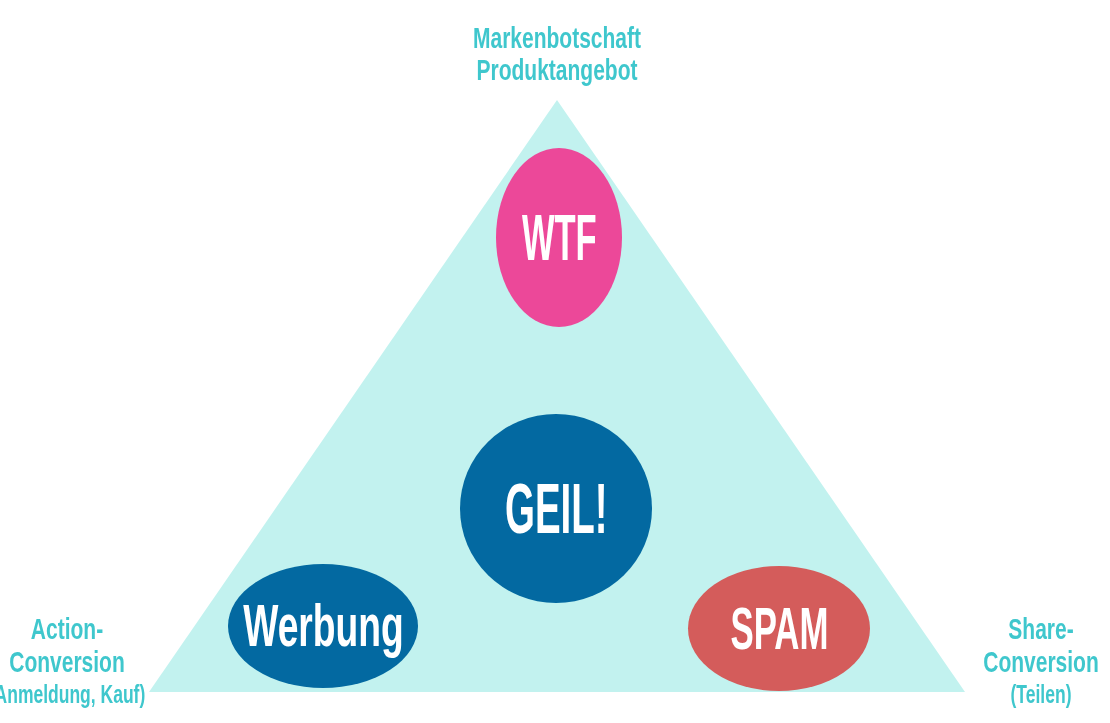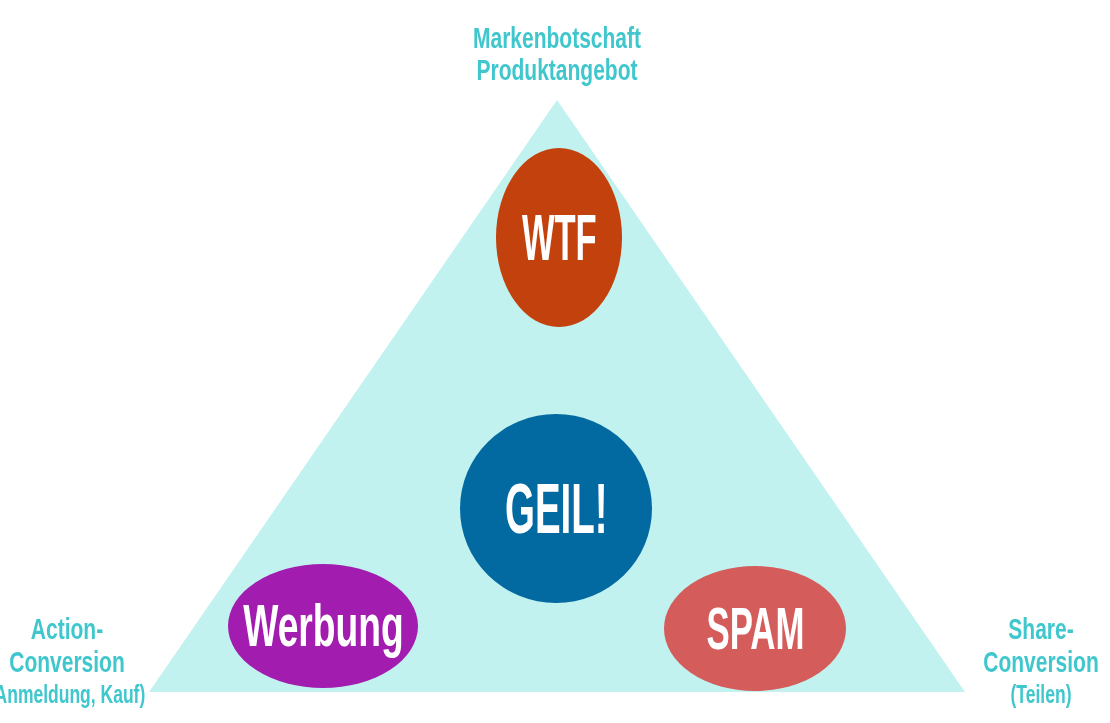--- a/index.html
+++ b/index.html
@@ -63,21 +63,21 @@
     font-weight: bold;
     white-space: nowrap;
     line-height: 1;
   }
   .bubble-wtf      { left: 496px; top: 148px; width: 126px; height: 179px; }
   .bubble-wtf .bubble-text     { font-size: 64px; transform: scaleX(0.54); }
   .bubble-geil     { left: 460px; top: 414px; width: 192px; height: 189px; }
   .bubble-geil .bubble-text    { font-size: 70px; transform: scaleX(0.55); }
   .bubble-werbung  { left: 228px; top: 564px; width: 190px; height: 124px; }
   .bubble-werbung .bubble-text { font-size: 60px; transform: scaleX(0.62); }
-  .bubble-spam     { left: 664px; top: 566px; width: 182px; height: 125px; }
+  .bubble-spam     { left: 688px; top: 566px; width: 182px; height: 125px; }
   .bubble-spam .bubble-text    { font-size: 60px; transform: scaleX(0.58); }
 </style>
 </head>
 <body>
 
 <div class="canvas">
 
   <svg class="triangle-svg" viewBox="0 0 1110 723" xmlns="http://www.w3.org/2000/svg" aria-hidden="true">
     <polygon points="557,100 149,692 965,692" fill="#C2F2EF"></polygon>
   </svg>
@@ -92,29 +92,29 @@
     <div>Conversion</div>
     <div class="sub">(Anmeldung, Kauf)</div>
   </div>
 
   <div class="tri-label label-right" style="color: rgb(63, 199, 205);">
     <div>Share-</div>
     <div>Conversion</div>
     <div class="sub">(Teilen)</div>
   </div>
 
-  <div class="bubble bubble-wtf" style="background: #c2410c;">
+  <div class="bubble bubble-wtf" style="background: #ec4899;">
     <span class="bubble-text">WTF</span>
   </div>
 
   <div class="bubble bubble-geil" style="background: #0369a1;">
     <span class="bubble-text">GEIL!</span>
   </div>
 
-  <div class="bubble bubble-werbung" style="background: #a21caf;">
+  <div class="bubble bubble-werbung" style="background: #0369a1;">
     <span class="bubble-text">Werbung</span>
   </div>
 
   <div class="bubble bubble-spam" style="background: rgb(212, 92, 91);">
     <span class="bubble-text">SPAM</span>
   </div>
 
 </div>
 
 </body></html>

